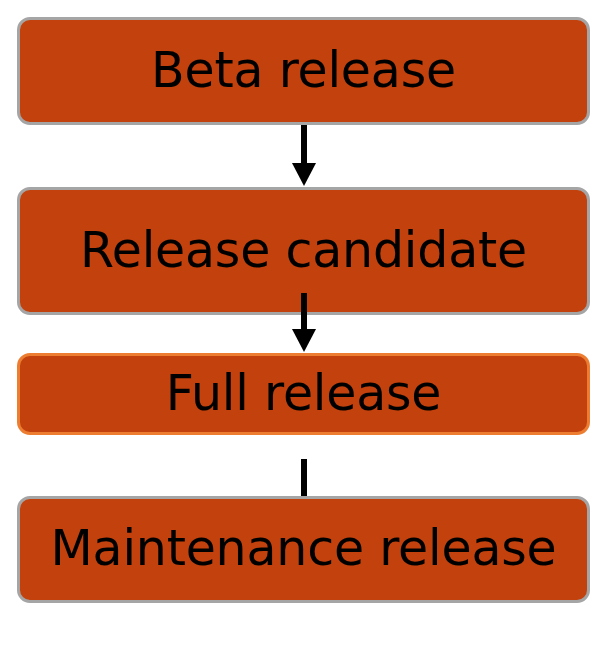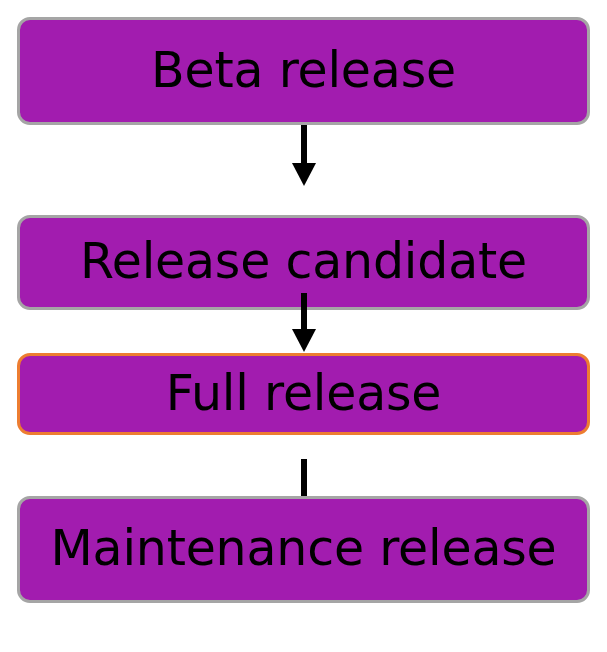--- a/index.html
+++ b/index.html
@@ -16,21 +16,21 @@
     width: 607px;
     height: 652px;
     background: #ffffff;
     overflow: hidden;
   }
   .node {
     position: absolute;
     left: 17px;
     width: 573px;
     box-sizing: border-box;
-    background: #a21caf;
+    background: #c2410c;
     border: 3px solid #A5A5A5;
     border-radius: 13px;
     display: flex;
     align-items: center;
     justify-content: center;
   }
   .node .node-label {
     font-family: "DejaVu Sans", "Liberation Sans", sans-serif;
     font-size: 49px;
     line-height: 1.0;
@@ -40,21 +40,21 @@
     white-space: nowrap;
     text-align: center;
     transform: translateY(-1px);
   }
   .node.accent {
     border-color: #ED7D31;
   }
 
   
   #node-0 { top: 17px;  height: 108px; }
-  #node-1 { top: 187px; height: 95px; margin-top: 28px; }
+  #node-1 { top: 187px; height: 128px; }
   #node-2 { top: 353px; height: 82px; }
   #node-3 { top: 496px; height: 107px; }
 
   
   .connector {
     position: absolute;
     left: 0;
     width: 607px;
     pointer-events: none;
   }

